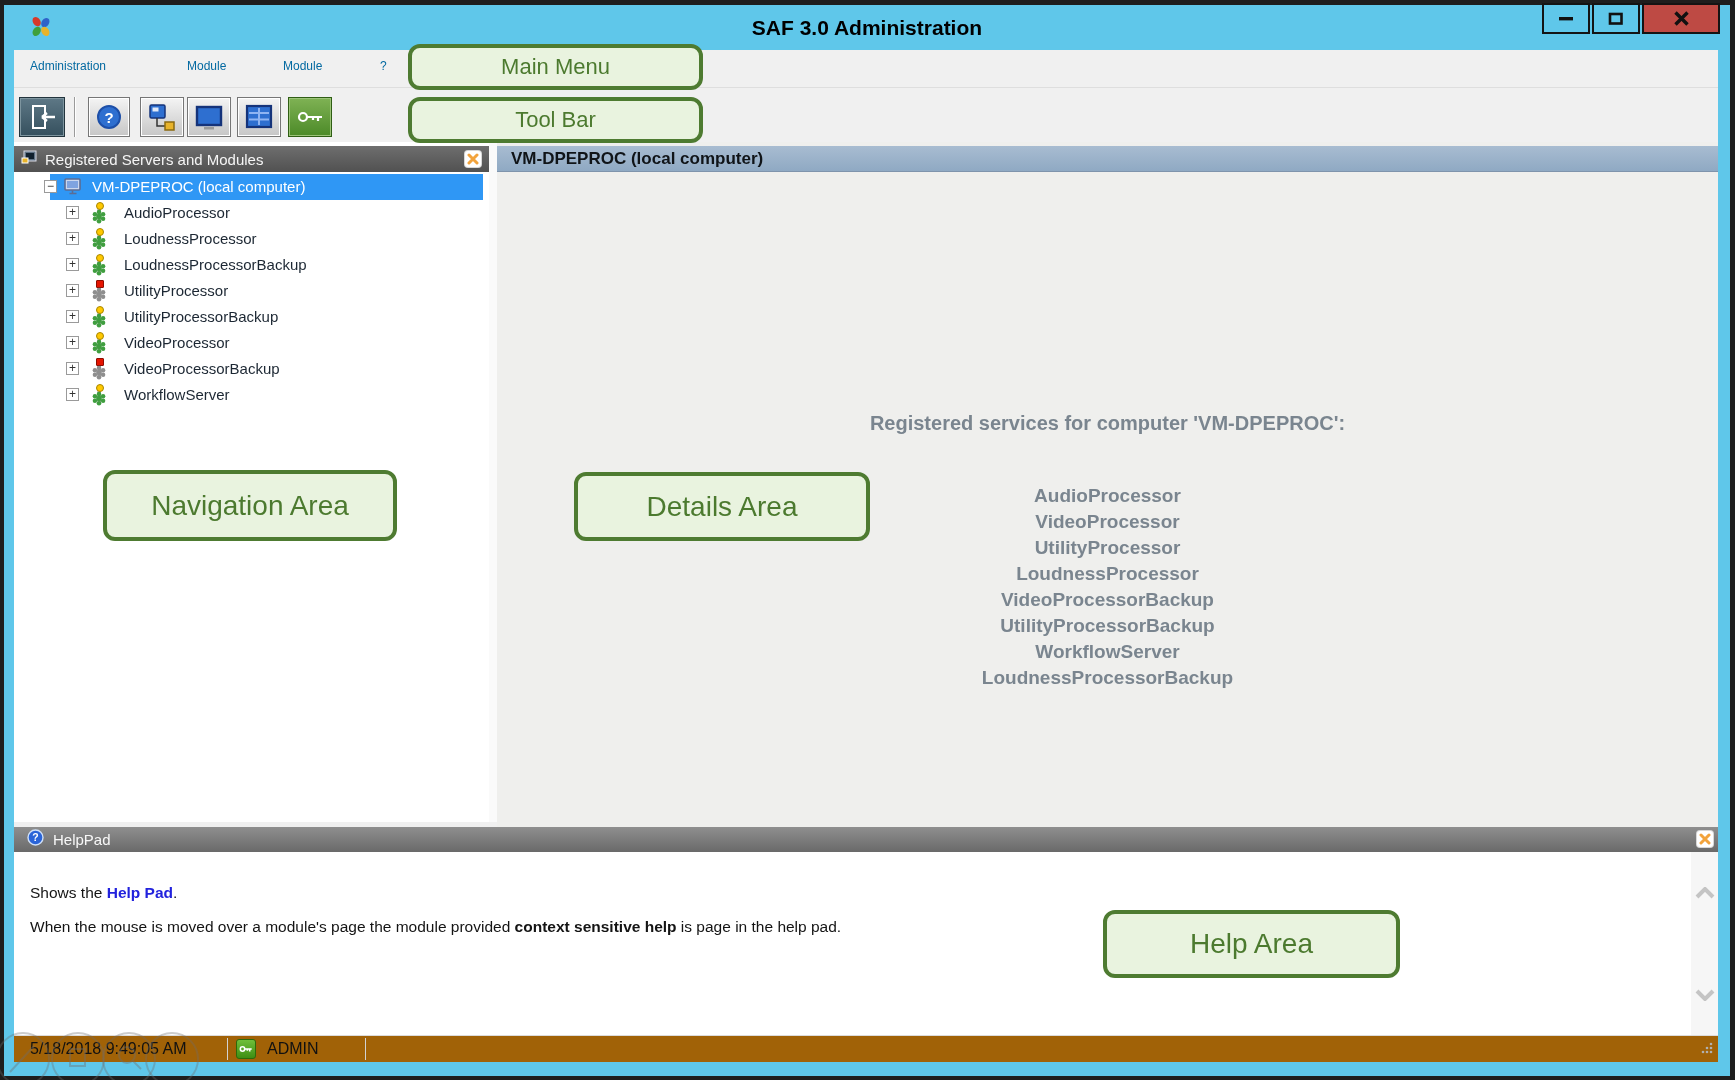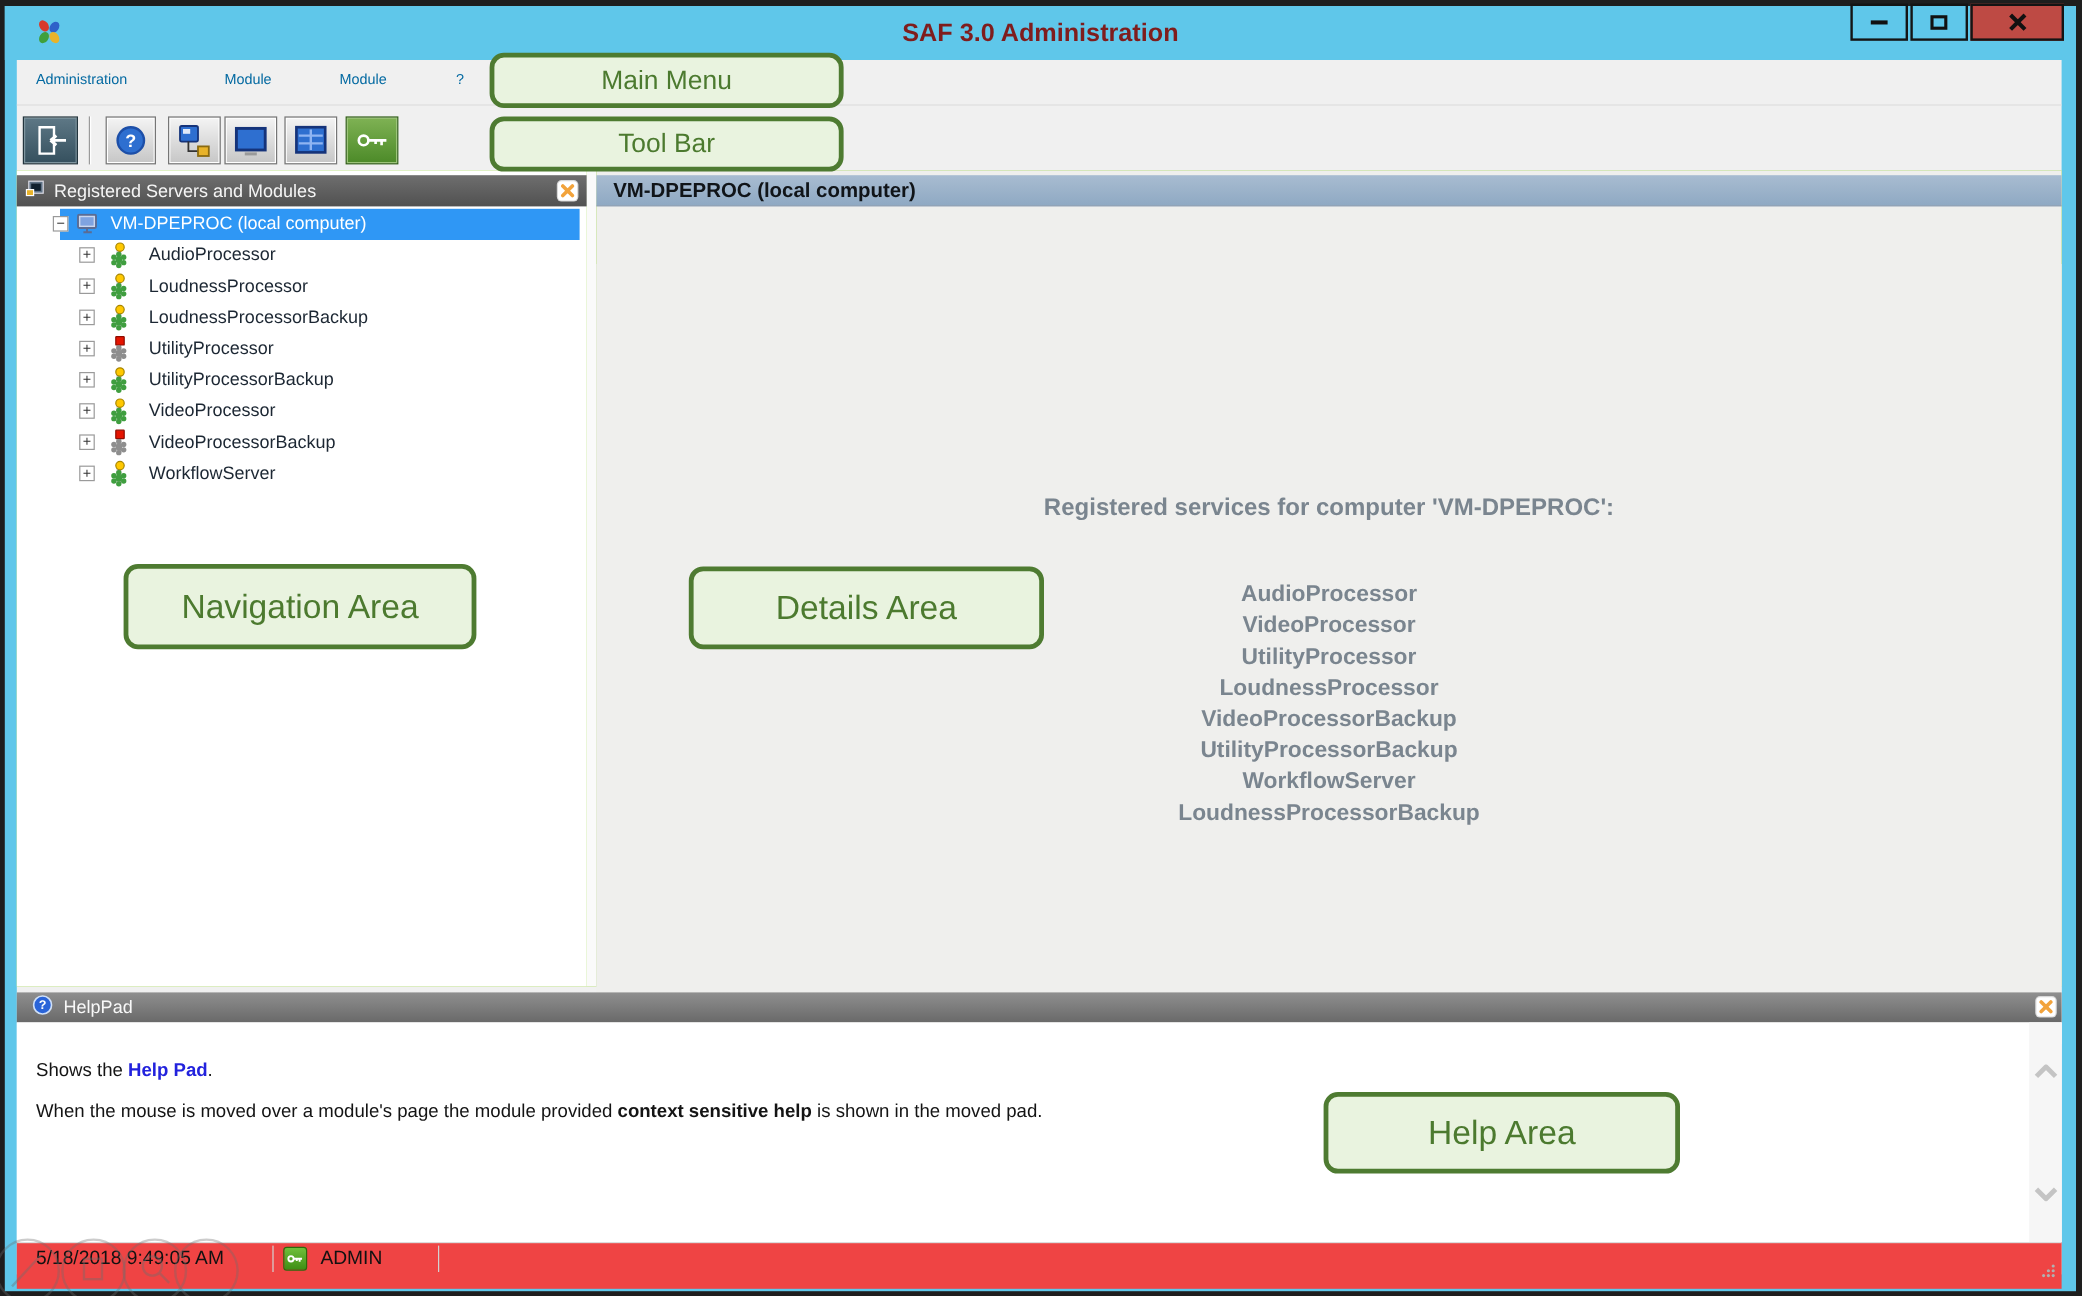--- a/index.html
+++ b/index.html
@@ -4,21 +4,21 @@
 <style>
   html,body{margin:0;padding:0;background:#333;}
   .screen{position:relative;width:1735px;height:1080px;background:#1e1e1e;
           font-family:"Liberation Sans",sans-serif;overflow:hidden;}
   .frame{position:absolute;left:4px;top:5px;width:1726px;height:1071px;background:#5FC7EA;}
 
   
   .titlebar{position:absolute;left:4px;top:5px;width:1726px;height:45px;background:#5FC7EA;}
   .app-icon{position:absolute;left:24px;top:9px;width:26px;height:26px;}
   .win-title{position:absolute;left:0;top:0;width:100%;height:45px;line-height:45px;
-             text-align:center;font-size:21px;font-weight:bold;color:#7f1d1d;}
+             text-align:center;font-size:21px;font-weight:bold;color:#000000;}
   .win-btn{position:absolute;top:3px;height:31px;border:2px solid #141414;
            display:flex;align-items:center;justify-content:center;box-sizing:border-box;}
   .btn-min{left:1542px;width:48px;}
   .btn-max{left:1592px;width:48px;}
   .btn-close{left:1642px;width:78px;background:#BE4A44;}
 
   
   .client{position:absolute;left:14px;top:50px;width:1704px;height:1012px;background:#F0F0F0;}
 
   
@@ -95,21 +95,21 @@
   .help-line{position:absolute;left:16px;font-size:15.5px;color:#141414;}
   .hl-1{top:32px;} .hl-2{top:66px;}
   .help-link{color:#2222DD;font-weight:bold;}
   .bold{font-weight:bold;}
   .scrollbar{position:absolute;right:0;top:0;width:27px;height:183px;background:#F6F6F6;}
   .scroll-arrow{position:absolute;left:0;width:27px;height:30px;color:#C4C4C4;
                 display:flex;align-items:center;justify-content:center;}
   .sa-up{top:26px;} .sa-down{top:128px;}
 
   
-  .statusbar{position:absolute;left:0;top:985px;width:100%;height:39px;background:#ef4444;
+  .statusbar{position:absolute;left:0;top:985px;width:100%;height:27px;background:#a16207;
              border-top:1px solid #DCDCDC;box-sizing:border-box;}
   .sb-text{position:absolute;top:4px;font-size:16px;color:#111;}
   .sb-time{left:16px;}
   .sb-user{left:253px;}
   .sb-sep{position:absolute;top:2px;height:22px;width:0;border-left:1px solid #D2D2D2;}
   .sep-1{left:213px;} .sep-2{left:351px;}
   .sb-key{position:absolute;left:222px;top:3px;width:20px;height:20px;border-radius:3px;
           background:linear-gradient(180deg,#6FBF3A,#3E8E14);border:1px solid #2C6A0B;
           box-sizing:border-box;display:flex;align-items:center;justify-content:center;}
   .grip{position:absolute;right:4px;bottom:3px;}
@@ -442,21 +442,21 @@
         <svg width="12" height="12">
             <path d="M2 2 L10 10 M10 2 L2 10" stroke="#F2A33C" stroke-width="3" stroke-linecap="round"></path>
           </svg>
       </span>
     </div>
     <div class="help-body">
       <div class="help-line hl-1">
         <span>Shows the </span><span class="help-link">Help Pad</span><span>.</span>
       </div>
       <div class="help-line hl-2">
-        <span>When the mouse is moved over a module's page the module provided </span><span class="bold">context sensitive help</span><span> is shown in the moved pad.</span>
+        <span>When the mouse is moved over a module's page the module provided </span><span class="bold">context sensitive help</span><span> is page in the help pad.</span>
       </div>
       <div class="scrollbar">
         <div class="scroll-arrow sa-up">
           <svg width="20" height="12">
               <polyline points="2,10 10,2 18,10" fill="none" stroke="#C4C4C4" stroke-width="4"></polyline>
             </svg>
         </div>
         <div class="scroll-arrow sa-down">
           <svg width="20" height="12">
               <polyline points="2,2 10,10 18,2" fill="none" stroke="#C4C4C4" stroke-width="4"></polyline>

